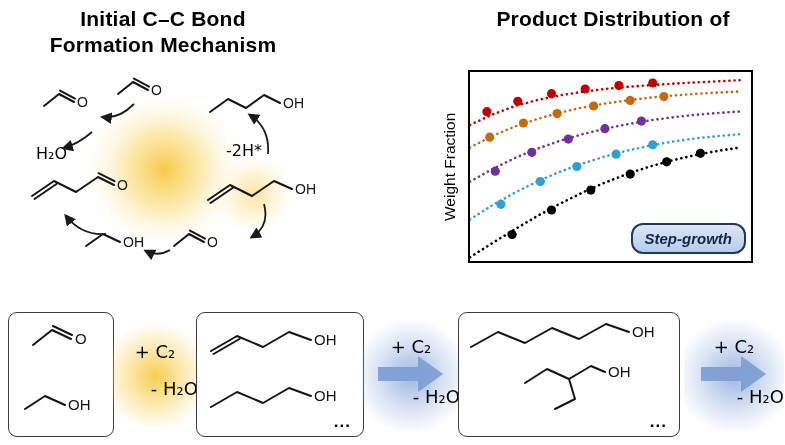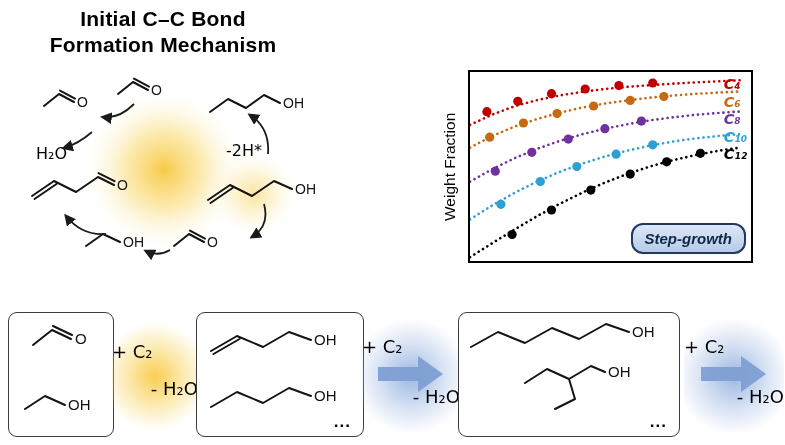--- a/index.html
+++ b/index.html
@@ -44,36 +44,36 @@
   .sbox svg { display:block; }
   .dots { position:absolute; right:12px; bottom:4px; font-weight:bold; font-size:17px; letter-spacing:1px; }
 
   .trans { position:absolute; top:315px; height:118px; }
   #t1 { left:112px; width:86px;
         background:radial-gradient(circle at 50% 52%, rgba(248,203,74,.95) 0%, rgba(250,222,132,.55) 42%, rgba(255,255,255,0) 72%); }
   #t2 { left:362px; width:98px;
         background:radial-gradient(circle at 50% 52%, rgba(152,180,224,.95) 0%, rgba(190,207,236,.55) 44%, rgba(255,255,255,0) 74%); }
   #t3 { left:684px; width:100px;
         background:radial-gradient(circle at 50% 52%, rgba(152,180,224,.95) 0%, rgba(190,207,236,.55) 44%, rgba(255,255,255,0) 74%); }
-  .trans .gain { position:absolute; top:21px;  left:0; width:100%; text-align:left; font-size:18px; }
+  .trans .gain { position:absolute; top:21px;  left:0; width:100%; text-align:center; font-size:18px; }
   .trans .loss { position:absolute; bottom:26px; left:0; width:100%; text-align:right; font-size:18px; }
   #t1 .gain { top:26px; } #t1 .loss { bottom:34px; }
   .block-arrow { position:absolute; left:50%; top:50%; transform:translate(-50%,-50%); }
 </style>
 </head>
 <body>
 
 <div class="page">
 
   <div class="panel-title" id="mech-title">
     <span>Initial C–C Bond</span><br>
     <span>Formation Mechanism</span>
   </div>
   <div class="panel-title" id="prod-title">
-    <br>
+    <span>Product Distribution of</span><br>
   </div>
 
   <svg class="mech-svg" viewBox="0 0 400 245" width="400" height="245">
     <defs>
       <radialGradient id="glowY">
         <stop offset="0%" stop-color="#f7c63c" stop-opacity="0.95"></stop>
         <stop offset="45%" stop-color="#fadd7d" stop-opacity="0.62"></stop>
         <stop offset="100%" stop-color="#ffffff" stop-opacity="0"></stop>
       </radialGradient>
       <marker id="ah" viewBox="0 0 10 10" refX="7.5" refY="5" markerWidth="6.5" markerHeight="6.5" orient="auto-start-reverse">
@@ -156,27 +156,20 @@
         <circle cx="146.1" cy="82.2" r="4.6" fill="#2f9fd4"></circle>
         <circle cx="182.7" cy="72.8" r="4.6" fill="#2f9fd4"></circle>
         <path d="M0.0,185.2 L22.5,171.0 L45.0,157.2 L67.4,144.0 L89.9,131.7 L112.4,120.6 L134.9,110.6 L157.4,101.9 L179.8,94.5 L202.3,88.3 L224.8,83.2 L247.3,79.0 L269.8,75.6" fill="none" stroke="#000000" stroke-width="2.6" stroke-linecap="round" stroke-dasharray="0.1 5"></path>
         <circle cx="42.1" cy="162.5" r="4.6" fill="#000000"></circle>
         <circle cx="81.5" cy="138.0" r="4.6" fill="#000000"></circle>
         <circle cx="120.8" cy="118.1" r="4.6" fill="#000000"></circle>
         <circle cx="160.2" cy="102.1" r="4.6" fill="#000000"></circle>
         <circle cx="196.7" cy="89.8" r="4.6" fill="#000000"></circle>
         <circle cx="230.4" cy="81.3" r="4.6" fill="#000000"></circle>
       </svg>
-    <div class="legend">
-      <div class="lg" style="color: rgb(192, 0, 0);">C₄</div>
-      <div class="lg" style="color: rgb(197, 106, 17);">C₆</div>
-      <div class="lg" style="color: rgb(112, 48, 160);">C₈</div>
-      <div class="lg" style="color: rgb(47, 159, 212);">C₁₀</div>
-      <div class="lg" style="color: rgb(0, 0, 0);">C₁₂</div>
-    </div>
     <div class="anno">
       <span>Step-growth</span><br>
     </div>
   </div>
 
   <div class="sbox" id="box1">
     <svg viewBox="0 0 103 122" width="103" height="122">
       <g class="mol" transform="translate(24,8)">
         <path d="M0,24 L19,9 M19,9 L38,18 M20,5 L39,14"></path>
         <text class="atom15" x="42" y="23">O</text>

